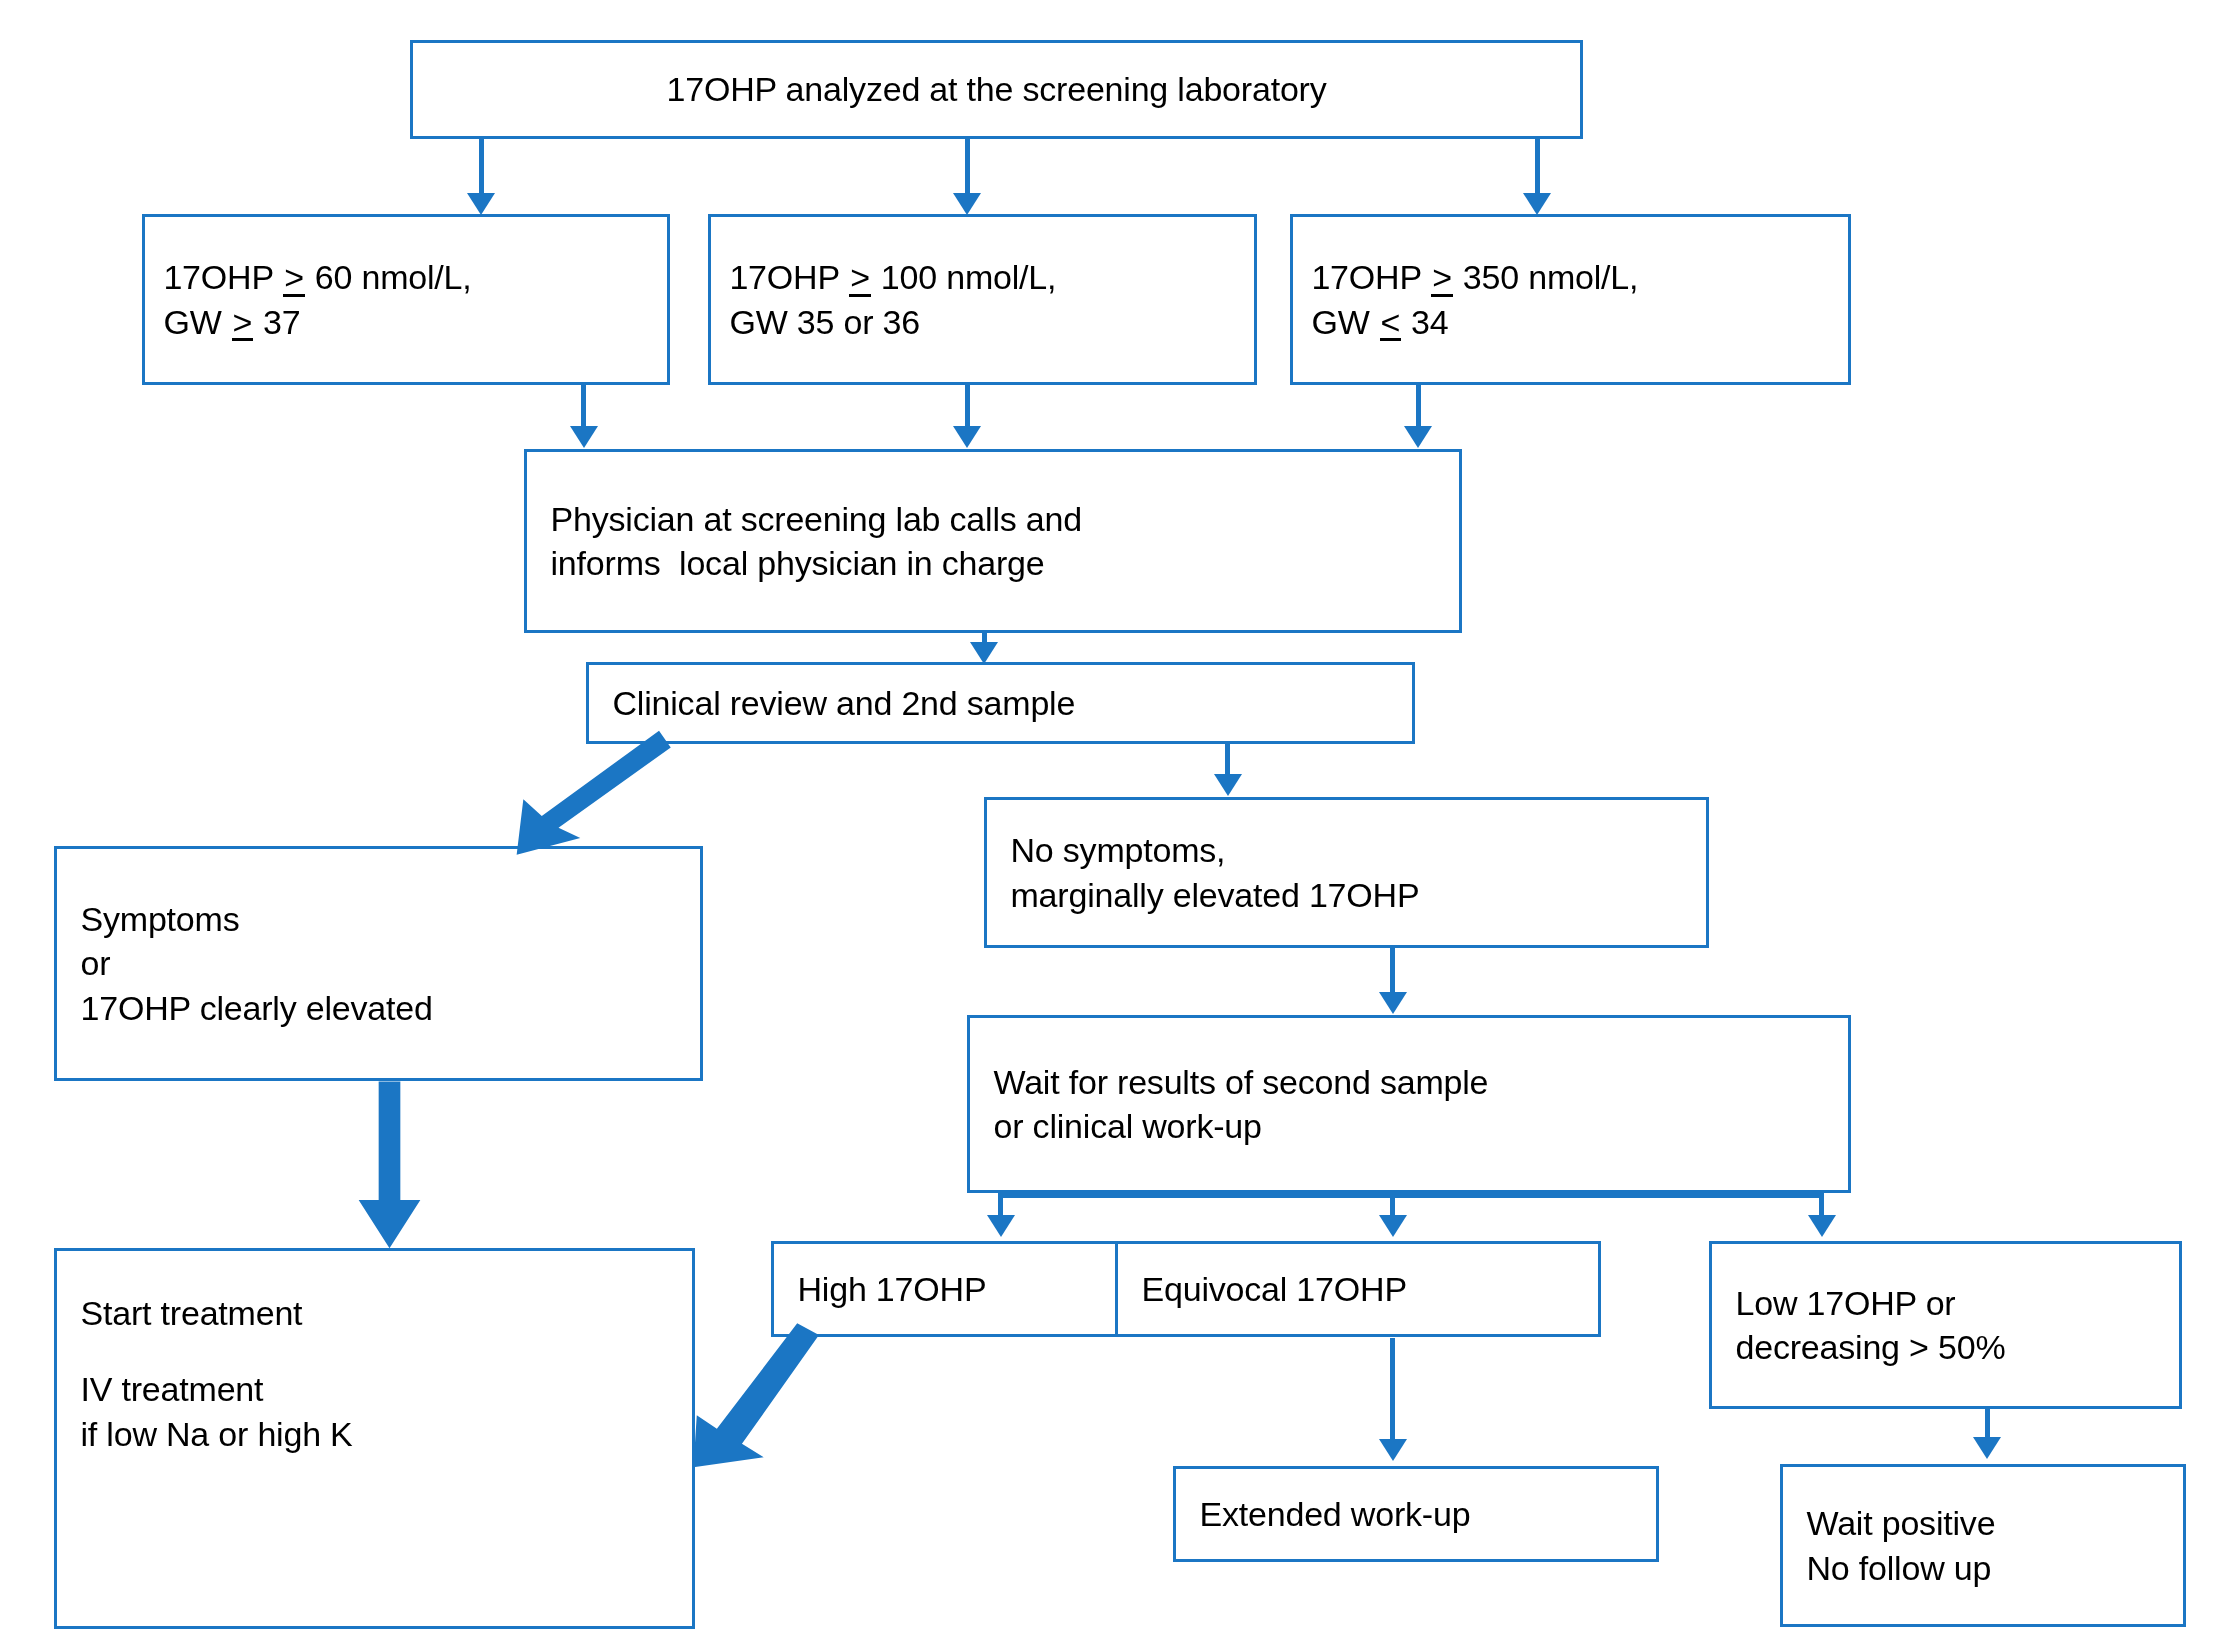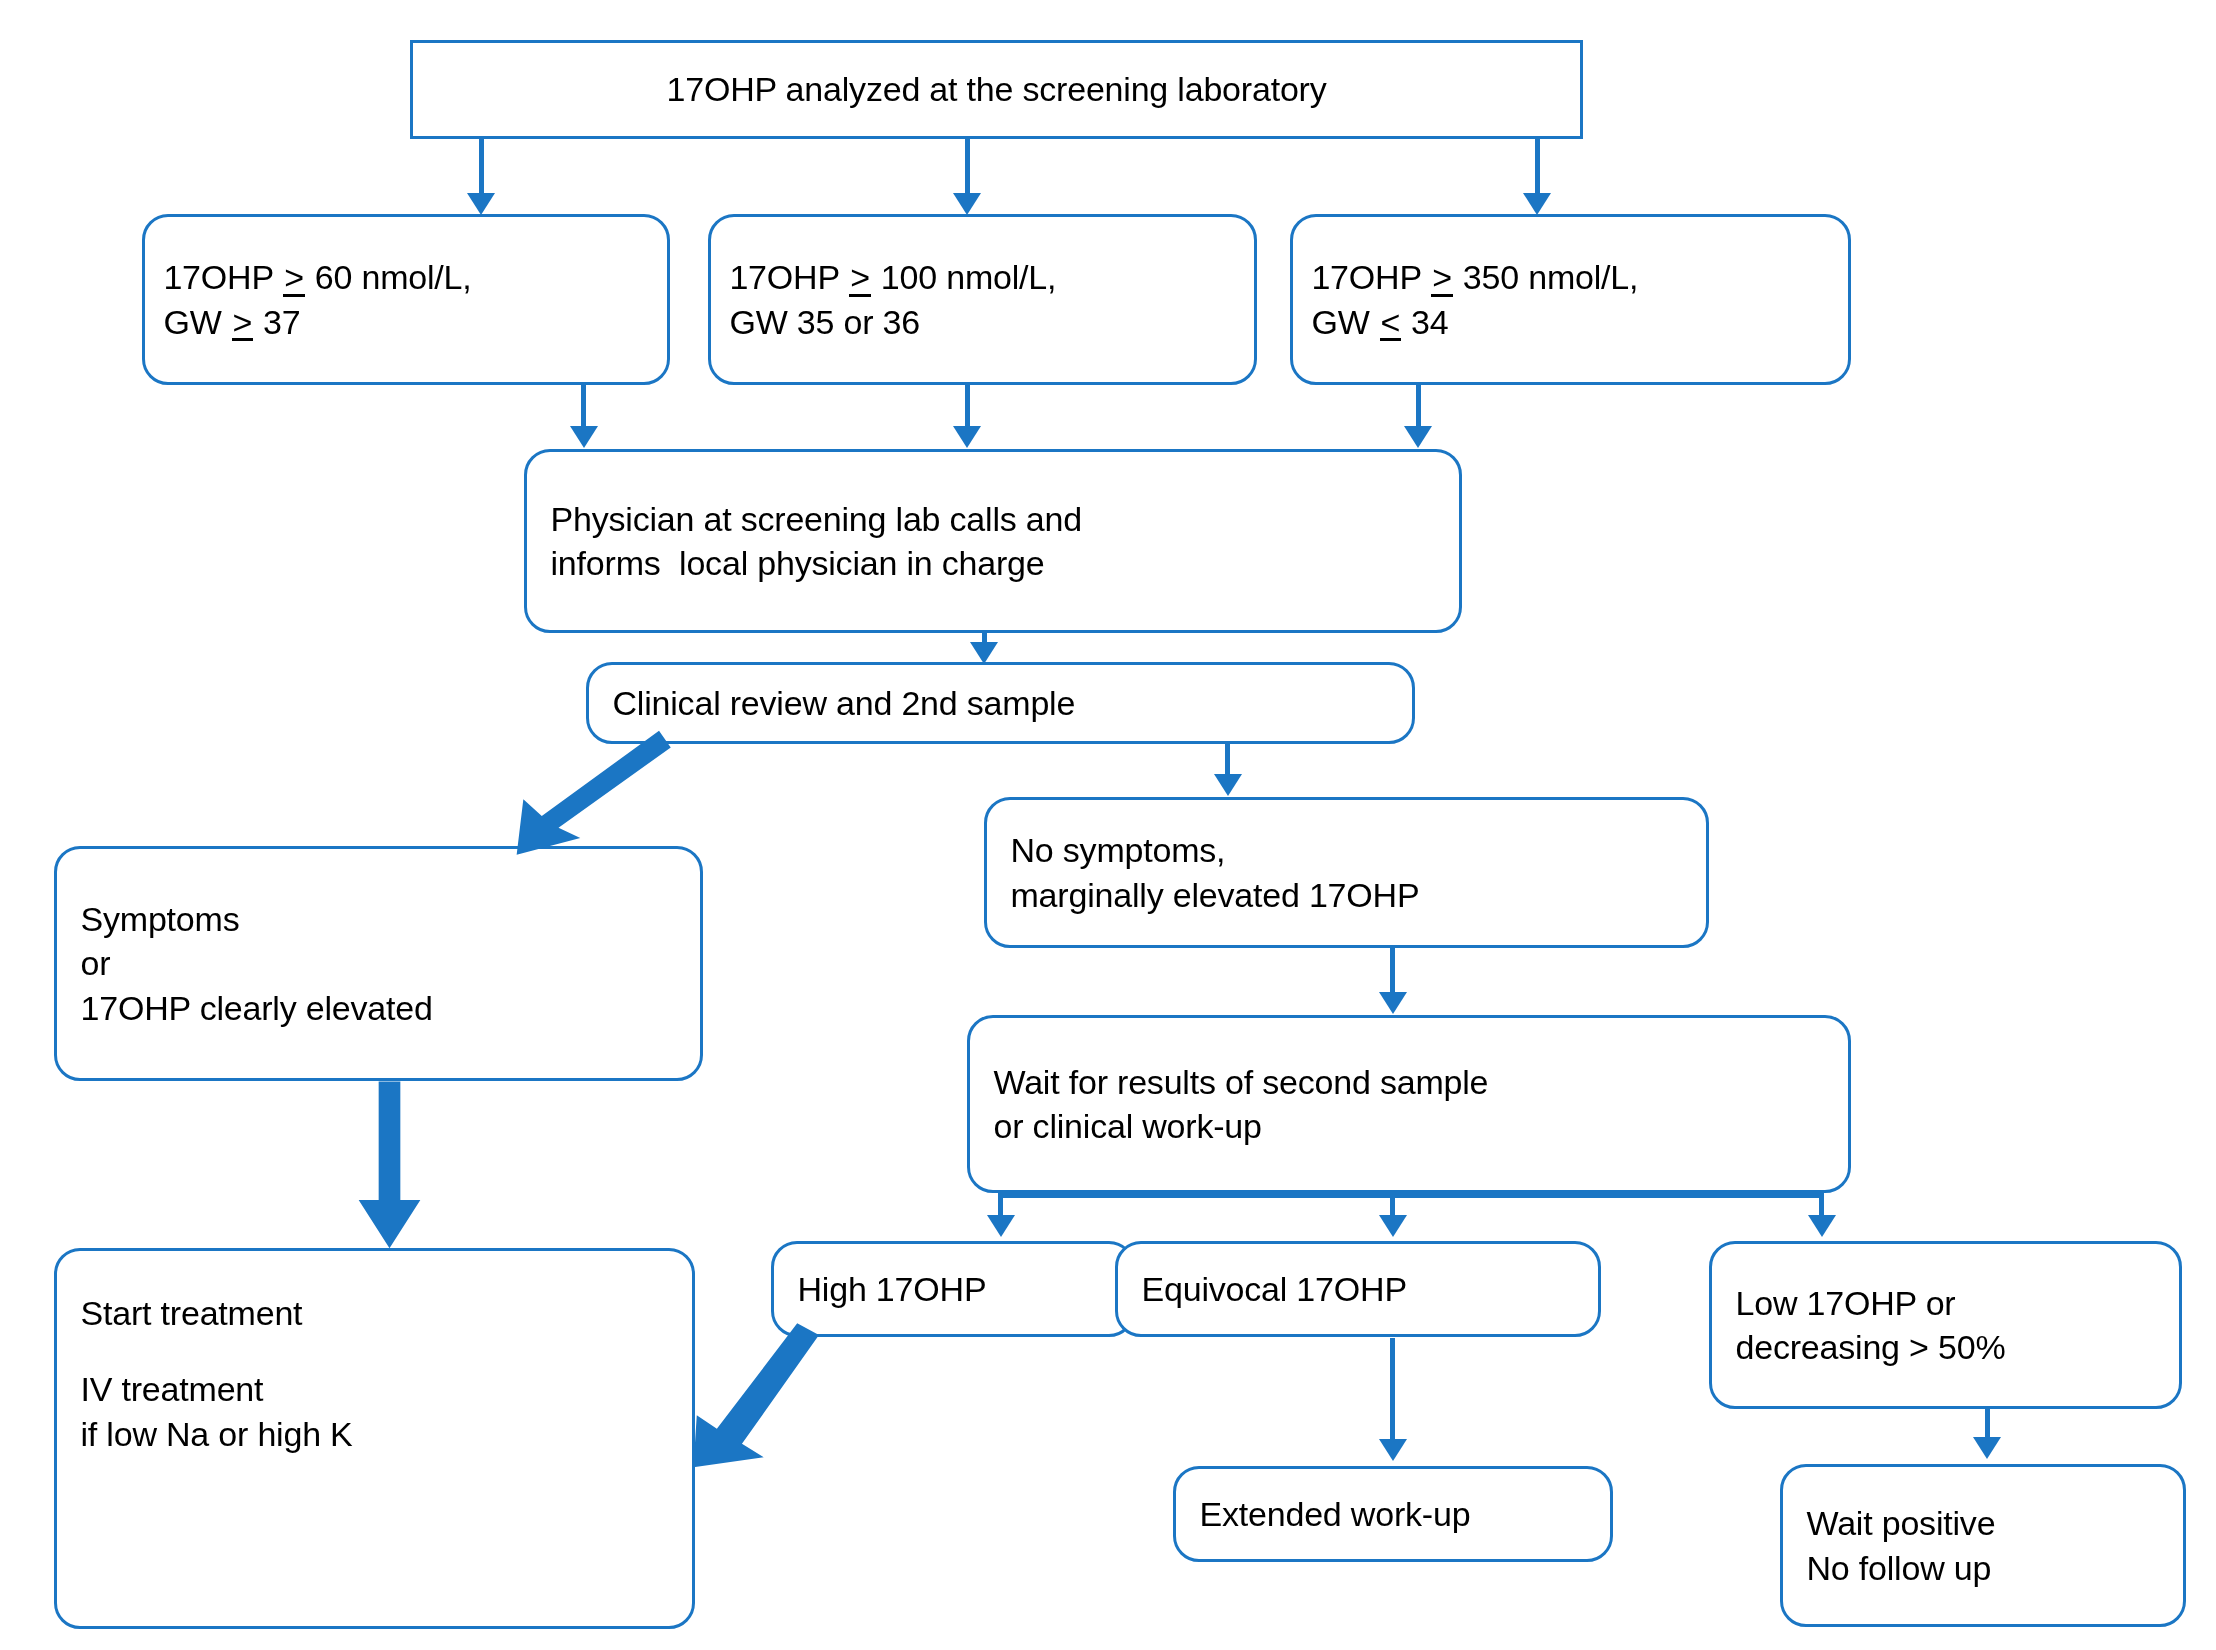--- a/index.html
+++ b/index.html
@@ -16,21 +16,21 @@
     font-size:34px;
     line-height:1.30;
     display:flex;
     flex-direction:column;
     justify-content:center;
     padding:5px 18.4px;
     white-space:pre-wrap;
     letter-spacing:-0.2px;
   }
   .node.center{align-items:center;text-align:center;}
-  .node.left{align-items:flex-start;text-align:left;border-radius:26px;}
+  .node.left{align-items:flex-start;text-align:left;}
   .node .ln{display:block;}
   .node .ln.blank{height:0.95em;}
 
   
   .rel{position:relative;display:inline-block;padding:0 1.7px;}
   .rel::after{
     content:"";
     position:absolute;
     left:0.8px;right:0.8px;
     bottom:0.07em;
@@ -113,21 +113,21 @@
 
   <div class="node left" style="left: 1115px; top: 1241px; width: 486px; height: 96px; padding-left: 23.5px; border-color: rgb(27, 118, 196);">
     <span class="ln">Equivocal 17OHP</span>
   </div>
 
   <div class="node left" style="left: 1709px; top: 1241px; width: 473px; height: 168px; padding-left: 23.5px; border-color: rgb(27, 118, 196);">
     <span class="ln">Low 17OHP or</span>
     <span class="ln">decreasing &gt; 50%</span>
   </div>
 
-  <div class="node left" style="left: 1173px; top: 1466px; width: 440px; height: 96px; padding-left: 23.5px; border-color: rgb(27, 118, 196);">
+  <div class="node left" style="left: 1173px; top: 1466px; width: 486px; height: 96px; padding-left: 23.5px; border-color: rgb(27, 118, 196);">
     <span class="ln">Extended work-up</span>
   </div>
 
   <div class="node left" style="left: 1780px; top: 1464px; width: 406px; height: 163px; padding-left: 23.5px; border-color: rgb(27, 118, 196);">
     <span class="ln">Wait positive</span>
     <span class="ln">No follow up</span>
   </div>
 
   <div class="vline" style="left: 479px; top: 139px; height: 59px; background: rgb(27, 118, 196);"></div>
   <div class="ahead" style="left: 467px; top: 193px; border-top-color: rgb(27, 118, 196);"></div>

